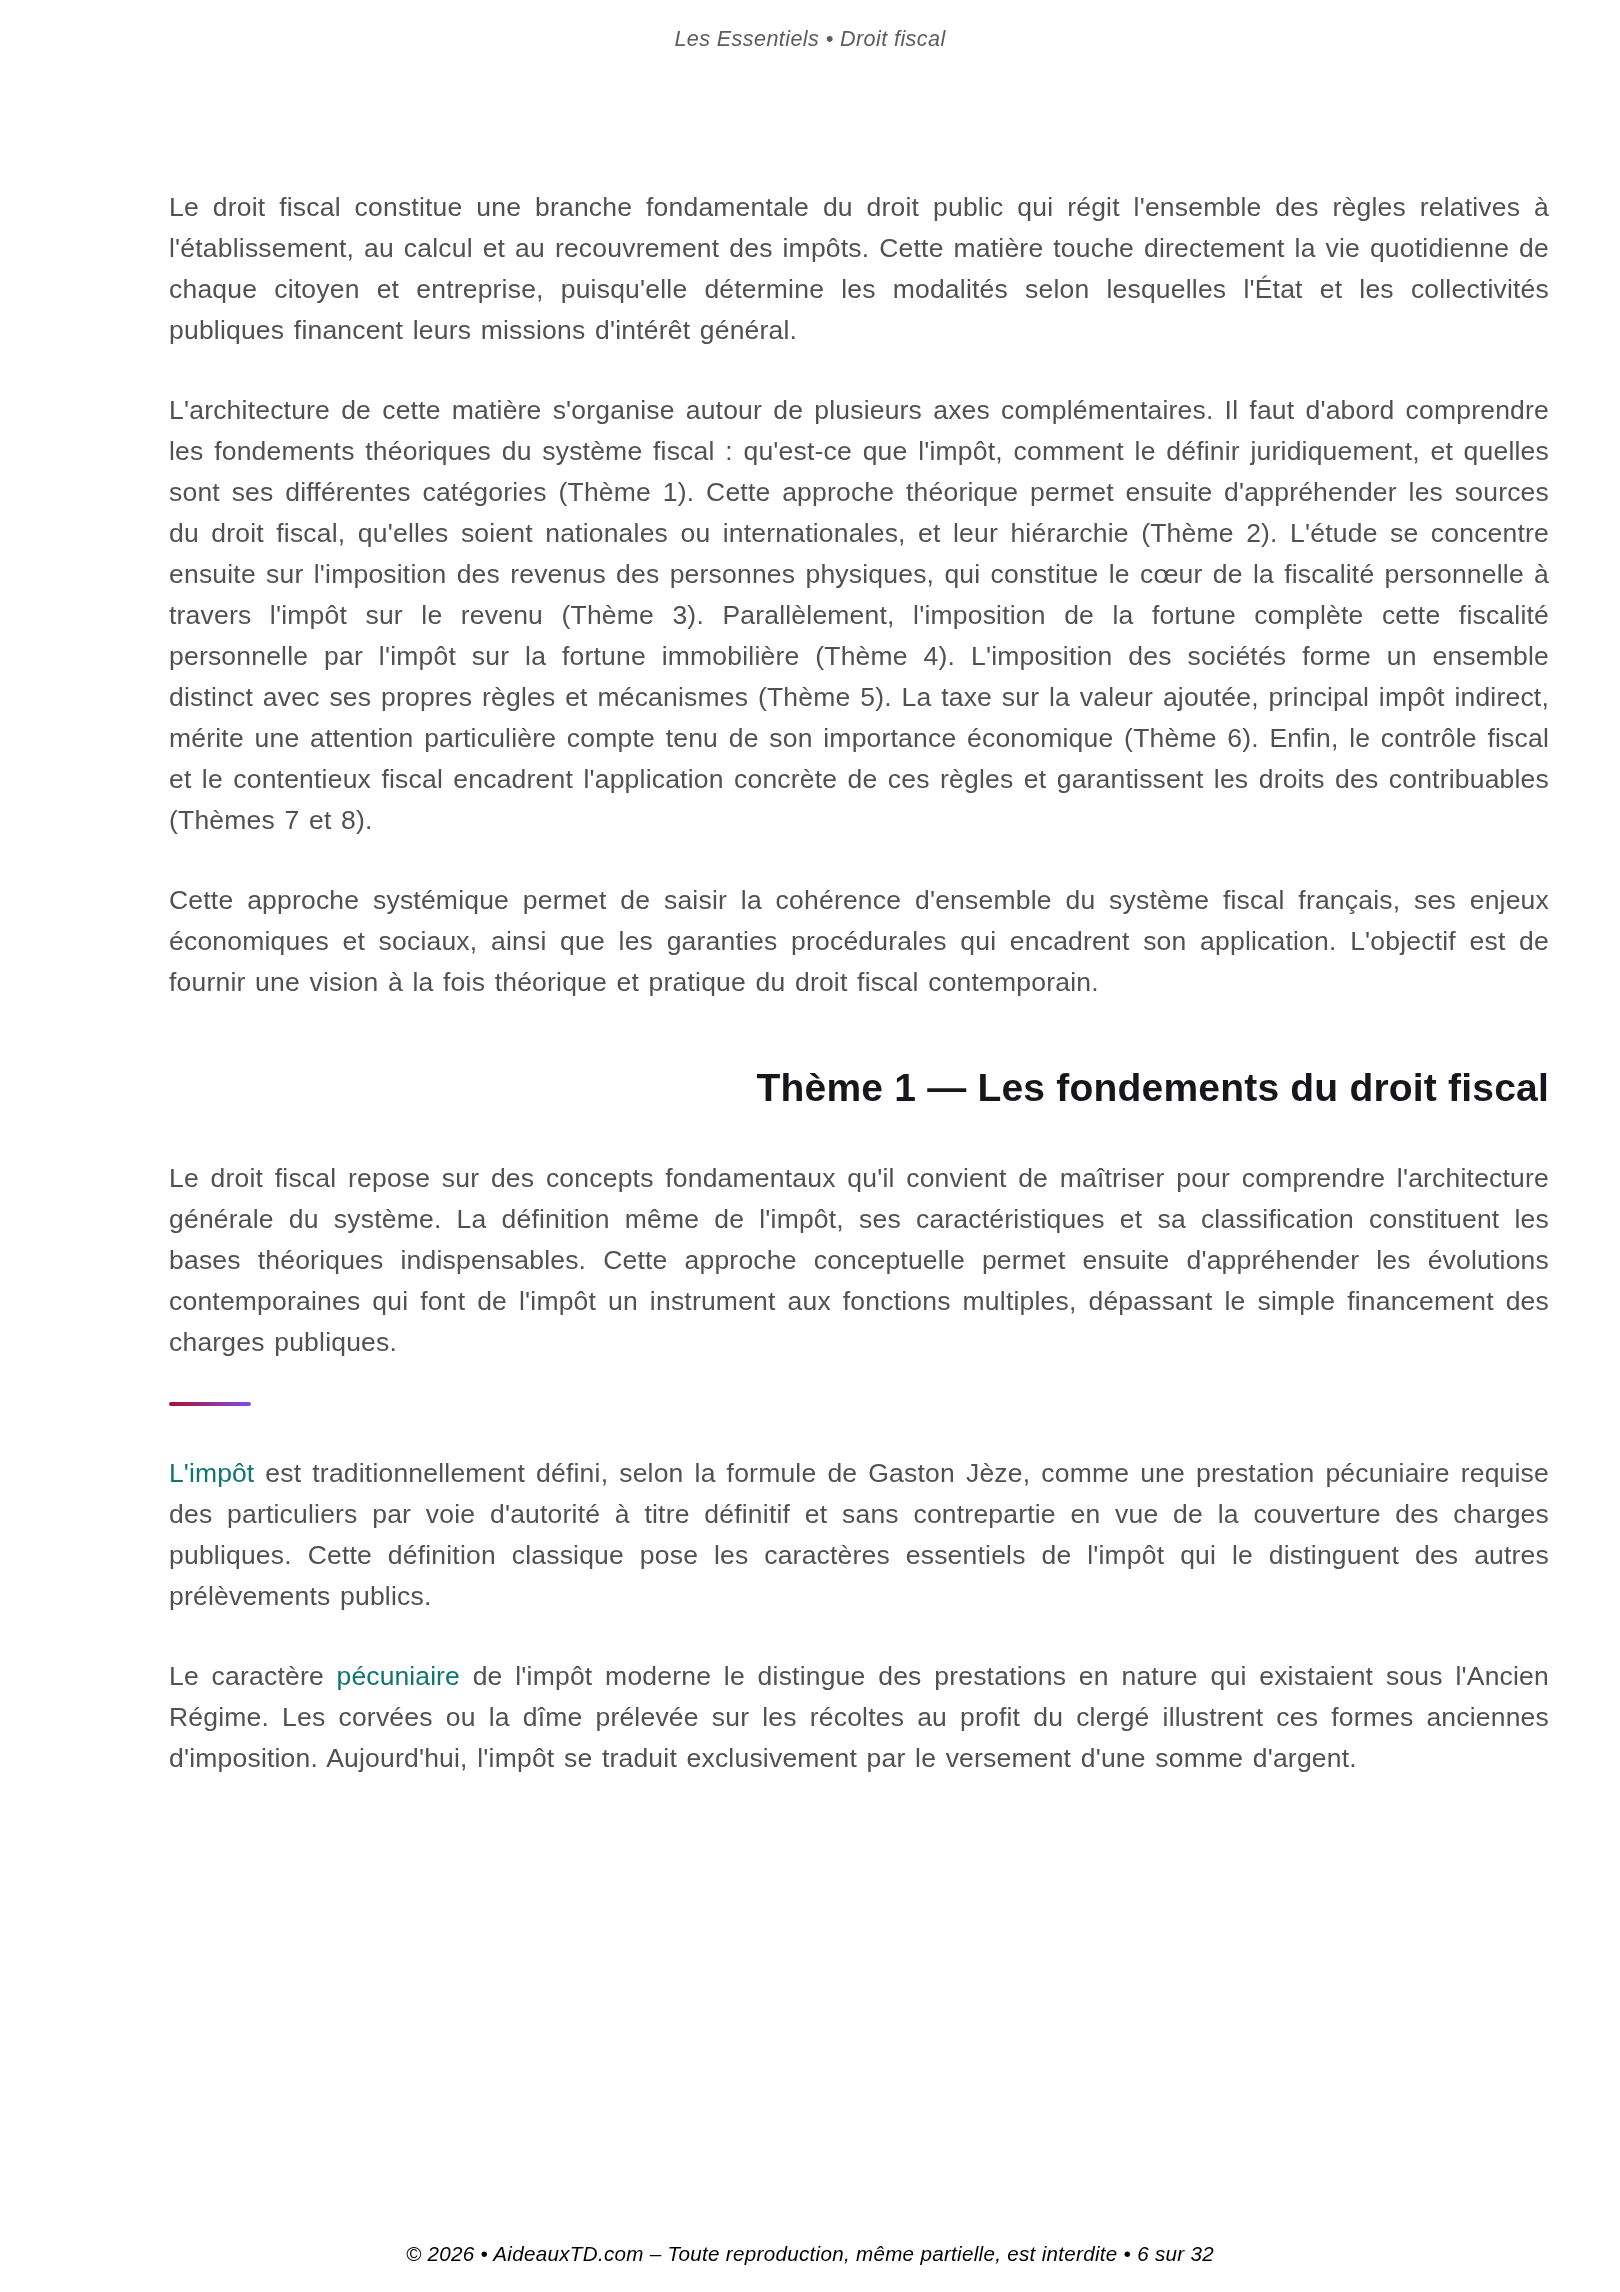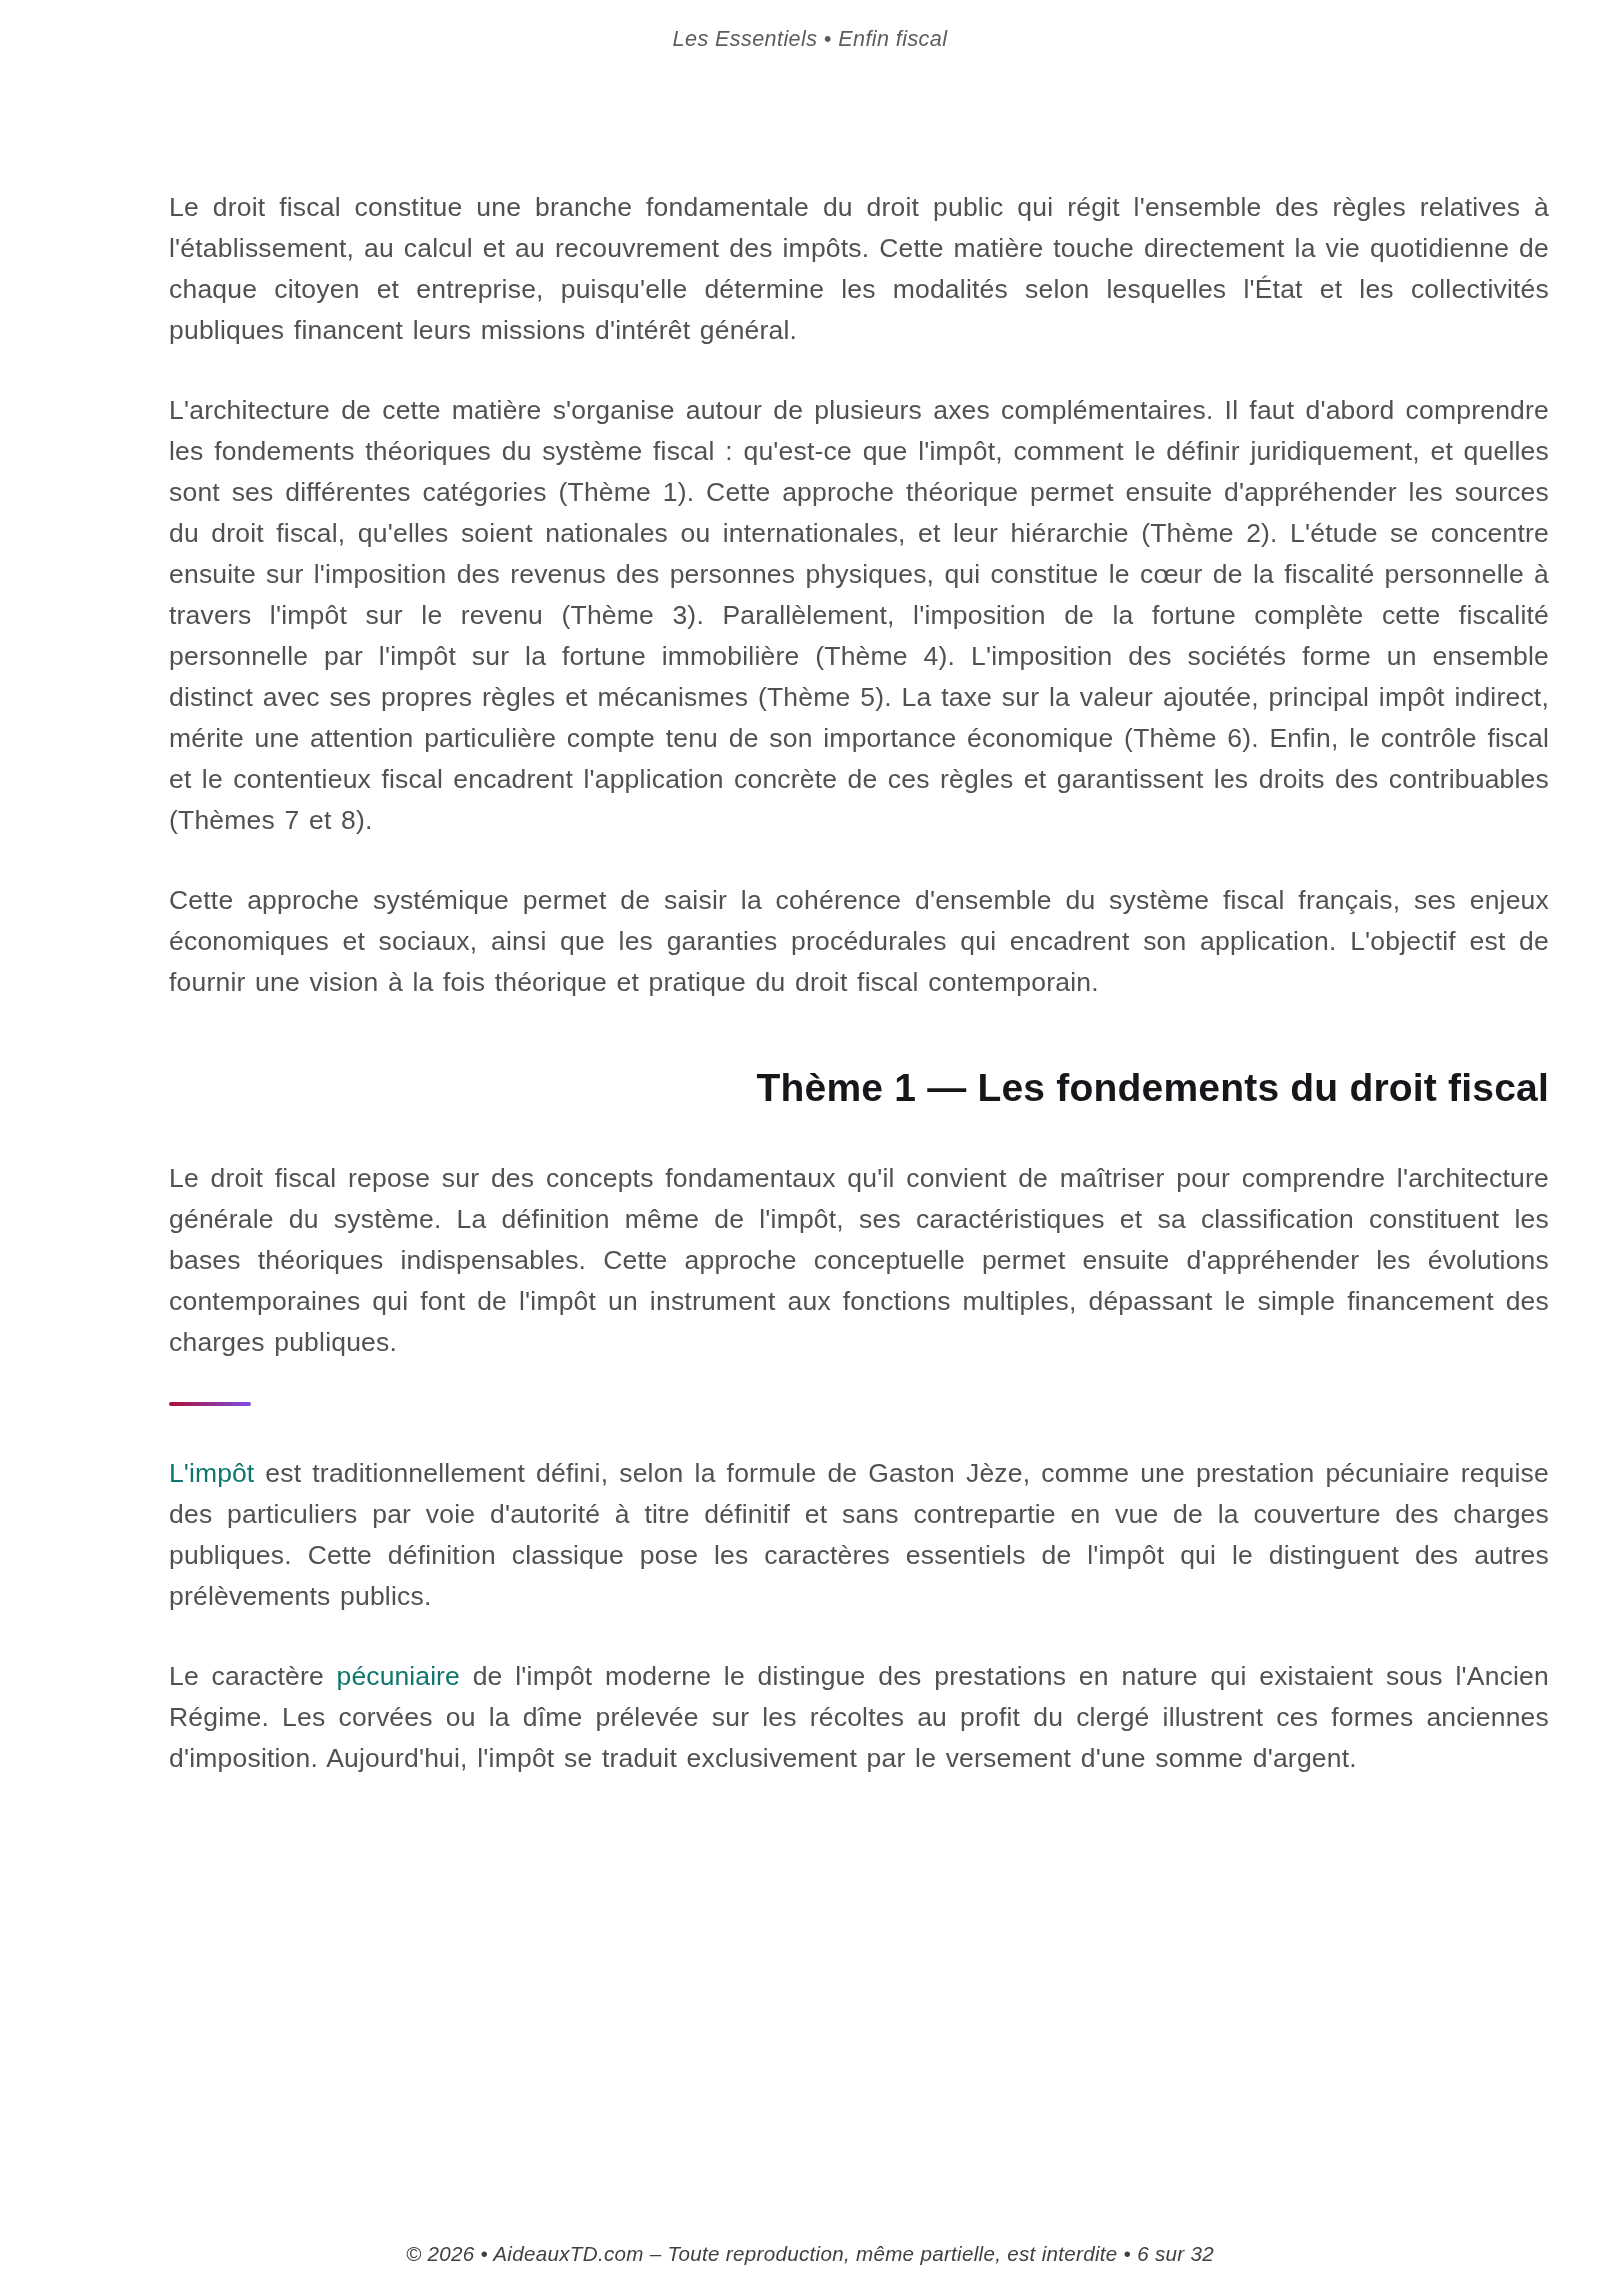--- a/index.html
+++ b/index.html
@@ -68,28 +68,28 @@
   }
   .page-footer {
     position: absolute;
     left: 0;
     right: 0;
     bottom: 27.4px;
     text-align: center;
     font-style: italic;
     font-size: 20.6px;
     letter-spacing: 0.3px;
-    color: #404040;
+    color: #000000;
   }
 </style>
 </head>
 <body>
 
 <header class="page-header">
-  <span>Les Essentiels • Enfin fiscal</span>
+  <span>Les Essentiels • Droit fiscal</span>
 </header>
 
 <main>
 
   <p class="body-par"><span>Le droit fiscal constitue une branche fondamentale du droit public qui régit l'ensemble des règles relatives à l'établissement, au calcul et au recouvrement des impôts. Cette matière touche directement la vie quotidienne de chaque citoyen et entreprise, puisqu'elle détermine les modalités selon lesquelles l'État et les collectivités publiques financent leurs missions d'intérêt général.</span></p>
 
   <p class="body-par"><span>L'architecture de cette matière s'organise autour de plusieurs axes complémentaires. Il faut d'abord comprendre les fondements théoriques du système fiscal : qu'est-ce que l'impôt, comment le définir juridiquement, et quelles sont ses différentes catégories (Thème 1). Cette approche théorique permet ensuite d'appréhender les sources du droit fiscal, qu'elles soient nationales ou internationales, et leur hiérarchie (Thème 2). L'étude se concentre ensuite sur l'imposition des revenus des personnes physiques, qui constitue le cœur de la fiscalité personnelle à travers l'impôt sur le revenu (Thème 3). Parallèlement, l'imposition de la fortune complète cette fiscalité personnelle par l'impôt sur la fortune immobilière (Thème 4). L'imposition des sociétés forme un ensemble distinct avec ses propres règles et mécanismes (Thème 5). La taxe sur la valeur ajoutée, principal impôt indirect, mérite une attention particulière compte tenu de son importance économique (Thème 6). Enfin, le contrôle fiscal et le contentieux fiscal encadrent l'application concrète de ces règles et garantissent les droits des contribuables (Thèmes 7 et 8).</span></p>
 
   <p class="body-par"><span>Cette approche systémique permet de saisir la cohérence d'ensemble du système fiscal français, ses enjeux économiques et sociaux, ainsi que les garanties procédurales qui encadrent son application. L'objectif est de fournir une vision à la fois théorique et pratique du droit fiscal contemporain.</span></p>
 

